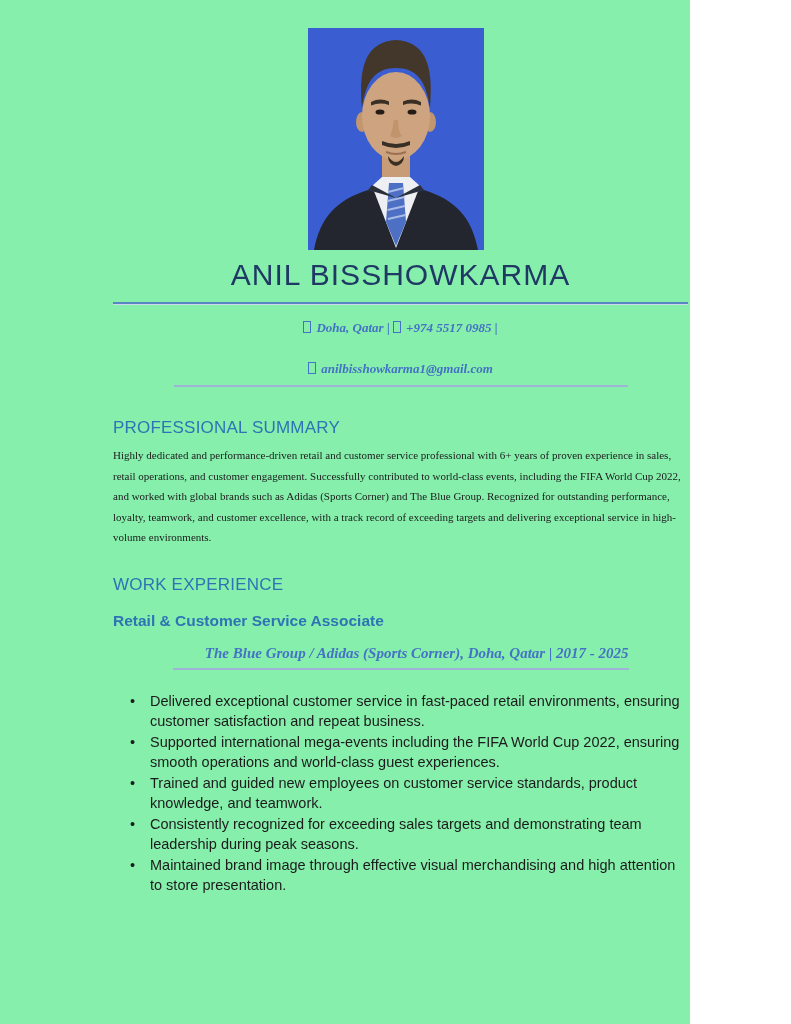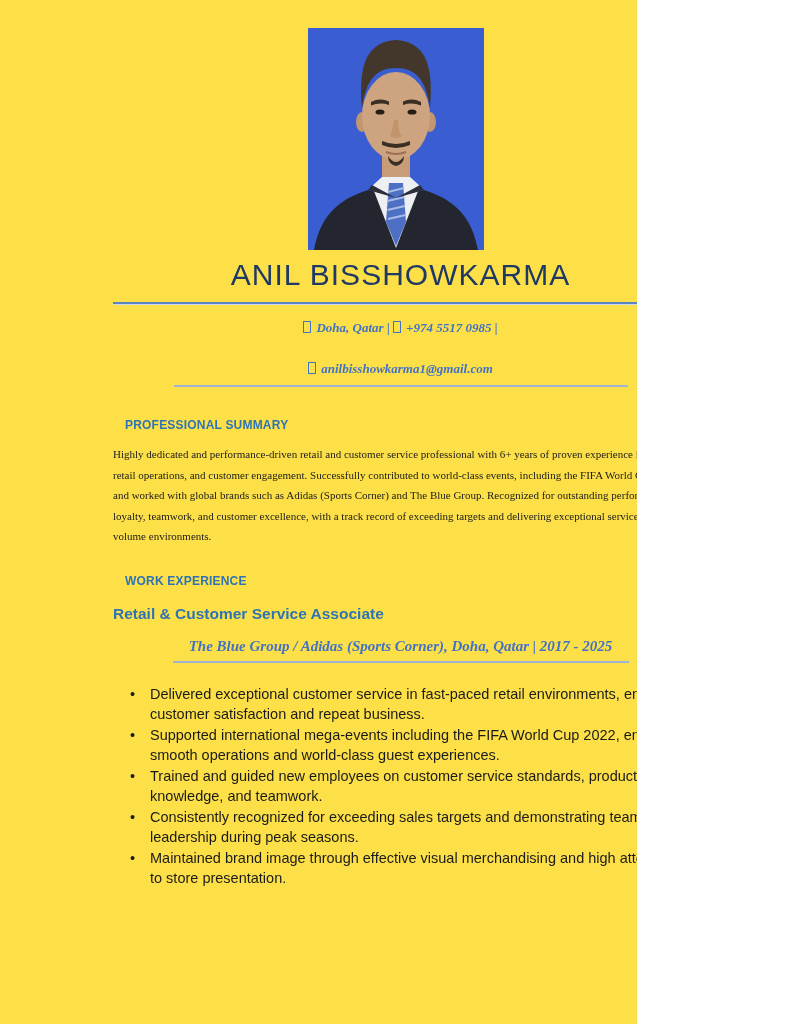--- a/index.html
+++ b/index.html
@@ -1,20 +1,20 @@
 <!DOCTYPE html>
 <html><head>
 <meta charset="utf-8">
 <style>
   html,body{margin:0;padding:0;background:#ffffff;}
   .page{
     position:relative;
-    width:637px;
+    width:690px;
     height:1024px;
-    background:#fde047;
+    background:#86efac;
     font-family:"Liberation Sans",sans-serif;
     overflow:hidden;
   }
   .photo{
     position:absolute;
     left:308px;
     top:28px;
     width:176px;
     height:222px;
   }
@@ -60,23 +60,23 @@
     vertical-align:-1px;
     box-sizing:border-box;
   }
   .contact-rule{
     width:454px;
     height:2px;
     background:#9fb3d9;
     margin:8px auto 0;
   }
   .sec-title{
-    margin:12px;
-    font-size:12px;
-    font-weight:bold;
+    margin:0;
+    font-size:17px;
+    font-weight:normal;
     color:#2e74b5;
     letter-spacing:0.2px;
   }
   .summary-title{margin-top:31px;}
   .summary-body{
     margin:7px 0 0;
     font-size:11px;
     line-height:20.5px;
     color:#1b1b1b;
     font-family:Liberation Serif, serif;
@@ -92,21 +92,21 @@
     width:456px;
     margin:15px auto 0;
     padding-bottom:6px;
     border-bottom:2px solid #9fb3d9;
     font-family:"Liberation Serif",serif;
     font-style:italic;
     font-weight:bold;
     font-size:15px;
     line-height:17px;
     color:#4472c4;
-    text-align:center;
+    text-align:right;
   }
   .bullets{
     margin:21px 0 0;
     padding:0 0 0 37px;
     list-style:none;
   }
   .bullets li{
     position:relative;
     font-size:14.5px;
     line-height:20px;

